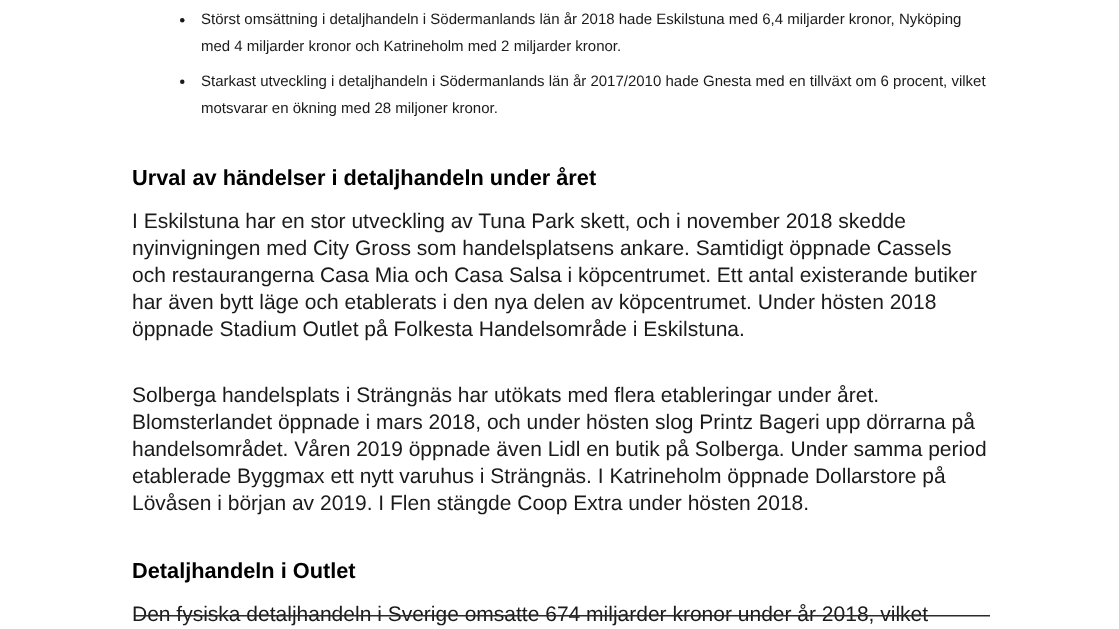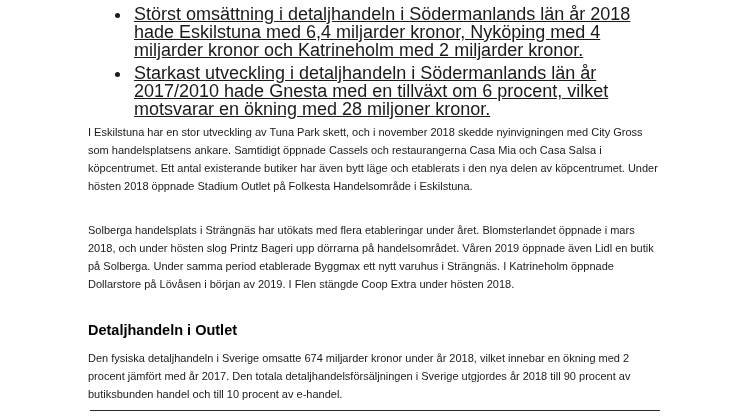--- a/index.html
+++ b/index.html
@@ -17,38 +17,37 @@
   .page {
     position: relative;
     width: 572px;
     margin-left: 88px;
     padding-top: 5px;
     box-sizing: border-box;
   }
   ul.bullets {
     margin: 0 0 0 0;
     padding-left: 44px;
-    font-size: 18px;
+    font-size: 10px;
     line-height: 18px;
-    text-decoration: underline;
   }
   ul.bullets li {
     margin-bottom: 5px;
     padding-left: 2px;
   }
   h2.section-heading {
     margin: 28px 0 10px 0;
     font-size: 14.5px;
     line-height: 18px;
     font-weight: bold;
     color: #000000;
   }
   p.paragraph {
     margin: 0 0 26px 0;
-    font-size: 11px;
+    font-size: 14px;
     line-height: 18px;
   }
   p.paragraph:last-of-type {
     margin-bottom: 0;
   }
   .footer-divider {
     position: absolute;
     left: 90px;
     right: 86px;
     bottom: 8px;
@@ -65,20 +64,21 @@
 
   <ul class="bullets">
     <li>
       <span>Störst omsättning i detaljhandeln i Södermanlands län år 2018 hade Eskilstuna med 6,4 miljarder kronor, Nyköping med 4 miljarder kronor och Katrineholm med 2 miljarder kronor.</span>
     </li>
     <li>
       <span>Starkast utveckling i detaljhandeln i Södermanlands län år 2017/2010 hade Gnesta med en tillväxt om 6 procent, vilket motsvarar en ökning med 28 miljoner kronor.</span>
     </li>
   </ul>
 
+  <h2 class="section-heading">Urval av händelser i detaljhandeln under året</h2>
 
   <p class="paragraph">I Eskilstuna har en stor utveckling av Tuna Park skett, och i november 2018 skedde nyinvigningen med City Gross som handelsplatsens ankare. Samtidigt öppnade Cassels och restaurangerna Casa Mia och Casa Salsa i köpcentrumet. Ett antal existerande butiker har även bytt läge och etablerats i den nya delen av köpcentrumet. Under hösten 2018 öppnade Stadium Outlet på Folkesta Handelsområde i Eskilstuna.</p>
 
   <p class="paragraph">Solberga handelsplats i Strängnäs har utökats med flera etableringar under året. Blomsterlandet öppnade i mars 2018, och under hösten slog Printz Bageri upp dörrarna på handelsområdet. Våren 2019 öppnade även Lidl en butik på Solberga. Under samma period etablerade Byggmax ett nytt varuhus i Strängnäs. I Katrineholm öppnade Dollarstore på Lövåsen i början av 2019. I Flen stängde Coop Extra under hösten 2018.</p>
 
   <h2 class="section-heading">Detaljhandeln i Outlet</h2>
 
   <p class="paragraph">Den fysiska detaljhandeln i Sverige omsatte 674 miljarder kronor under år 2018, vilket innebar en ökning med 2 procent jämfört med år 2017. Den totala detaljhandelsförsäljningen i Sverige utgjordes år 2018 till 90 procent av butiksbunden handel och till 10 procent av e-handel.</p>
 
 </div>

